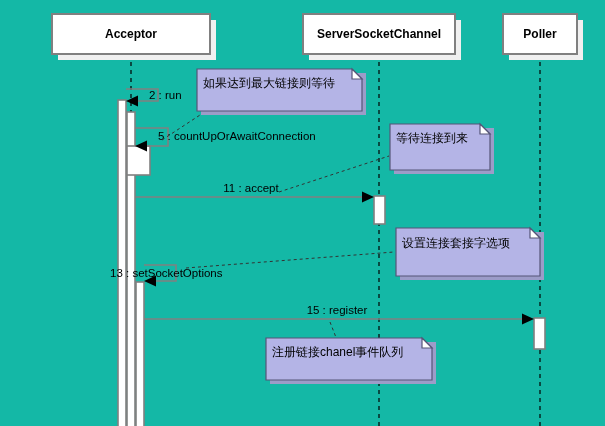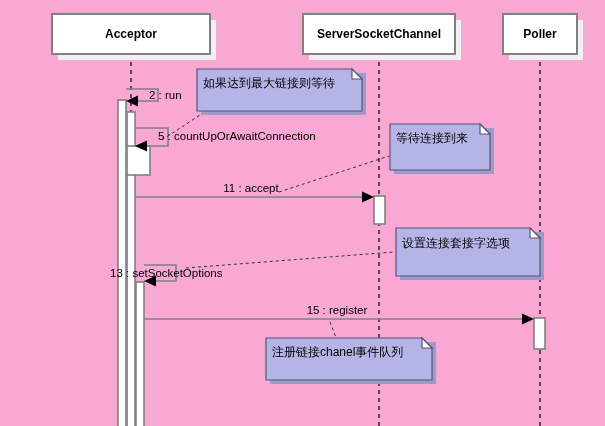--- a/index.html
+++ b/index.html
@@ -4,21 +4,21 @@
 <style>
   html, body {
     margin: 0;
     padding: 0;
     background: #ffffff;
   }
   #canvas {
     position: relative;
     width: 605px;
     height: 426px;
-    background: #f9a8d4;
+    background: #14b8a6;
     font-family: "Liberation Sans", "DejaVu Sans", sans-serif;
     overflow: hidden;
   }
   svg#diagram {
     position: absolute;
     left: 0; top: 0;
     width: 605px;
     height: 426px;
   }
   .lifeline-box {

